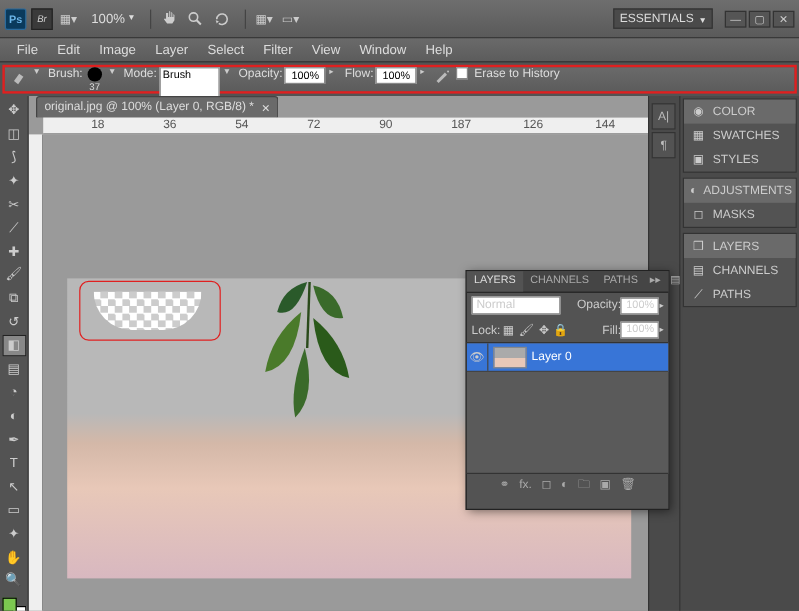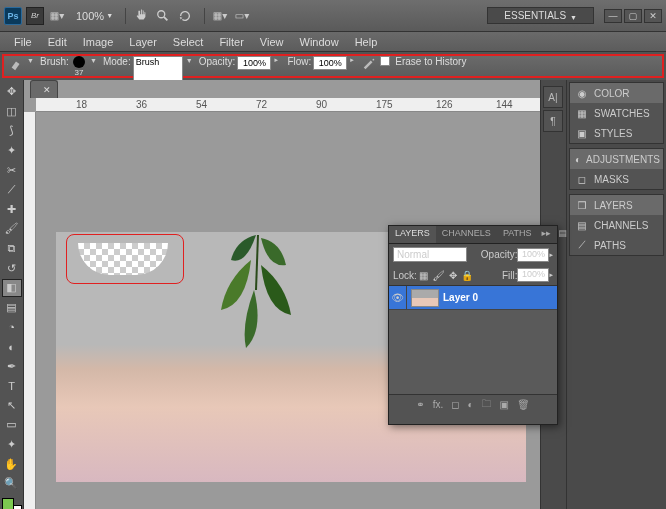--- a/index.html
+++ b/index.html
@@ -6,21 +6,21 @@
 body{width:666px;height:509px;background:#535353;overflow:hidden;position:relative;}
 .titlebar{height:32px;background:linear-gradient(#6e6e6e,#5a5a5a);display:flex;align-items:center;padding:0 4px;border-bottom:1px solid #333;}
 .titlebar .ico{width:18px;height:18px;margin-right:4px;display:flex;align-items:center;justify-content:center;}
 .ps-logo{width:18px;height:18px;background:#0a3a5c;border:1px solid #2a6a9c;border-radius:2px;color:#6bb5e8;font-weight:bold;font-size:9px;display:flex;align-items:center;justify-content:center;}
 .br-ico{width:18px;height:18px;background:#3a3a3a;border:1px solid #222;color:#ccc;font-size:8px;display:flex;align-items:center;justify-content:center;font-style:italic;}
 .zoom-dd{display:flex;align-items:center;margin:0 6px;color:#ddd;}
 .zoom-dd span{font-size:11px;}
 .title-sep{width:1px;height:16px;background:#444;margin:0 6px;}
 .title-ico{width:16px;height:16px;color:#ccc;display:flex;align-items:center;justify-content:center;}
 .title-spacer{flex:1;}
-.workspace-btn{background:#4a4a4a;border:1px solid #333;padding:2px 16px;color:#ddd;font-size:10px;display:flex;align-items:flex-end;}
+.workspace-btn{background:#4a4a4a;border:1px solid #333;padding:2px 4px;color:#ddd;font-size:10px;display:flex;align-items:flex-end;}
 .win-controls{display:flex;margin-left:8px;}
 .win-controls div{width:18px;height:14px;border:1px solid #333;background:#555;margin-left:2px;color:#ccc;font-size:9px;display:flex;align-items:center;justify-content:center;}
 .menubar{height:20px;background:linear-gradient(#6a6a6a,#5c5c5c);display:flex;align-items:center;padding:0 6px;border-bottom:1px solid #333;}
 .menubar span{color:#ddd;font-size:11px;padding:0 8px;cursor:default;}
 .optbar-wrap{border:2px solid #e02020;margin:2px;background:linear-gradient(#6a6a6a,#5c5c5c);height:24px;display:flex;align-items:flex-start;padding:0 4px;}
 .optbar-wrap .lbl{color:#ddd;font-size:10px;margin:0 2px;}
 .brush-sample{width:12px;height:12px;background:#000;border-radius:50%;margin:0 2px;}
 .num-field{width:34px;height:14px;background:#fff;border:1px solid #888;font-size:9px;text-align:center;display:inline-block;line-height:12px;}
 .dd-arrow{width:8px;height:8px;color:#ccc;font-size:7px;display:inline-flex;align-items:center;margin:0 3px;}
 .mode-select{width:50px;height:25px;background:#fff;border:1px solid #888;font-size:9px;padding:0 2px;display:inline-block;}
@@ -57,21 +57,21 @@
 .layers-tabs span.active{background:#535353;color:#ddd;}
 .layers-tabs .menu-btn{margin-left:auto;padding:2px 4px;color:#aaa;}
 .layers-opts{padding:3px 4px;display:flex;align-items:center;font-size:9px;color:#ccc;}
 .layers-opts select,.layers-opts .field{height:14px;font-size:9px;background:#fff;border:1px solid #888;}
 .blend-select{flex:1;margin-right:14px;}
 .layer-list{background:#5a5a5a;height:110px;overflow:auto;border-top:1px solid #333;border-bottom:1px solid #333;}
 .layer-row{display:flex;align-items:center;height:24px;border-bottom:1px solid #444;}
 .layer-row.sel{background:#3875d7;}
 .layer-eye{width:18px;border-right:1px solid #444;height:100%;display:flex;align-items:center;justify-content:center;color:#ccc;}
 .layer-thumb{width:28px;height:18px;margin:0 4px;border:1px solid #888;background:linear-gradient(#aaa 50%,#e8c8b8 50%);}
-.layer-name{color:#fff;font-size:10px;font-weight:bold;}
+.layer-name{color:#fff;font-size:10px;}
 .layers-footer{height:18px;display:flex;align-items:center;justify-content:center;gap:8px;color:#aaa;font-size:10px;}
 svg{width:14px;height:14px;}
 </style>
 </head>
 <body>
 
 <div class="titlebar">
   <div class="ico ps-logo">Ps</div>
   <div class="ico br-ico">Br</div>
   <div class="ico title-ico">▦▾</div>
@@ -181,29 +181,30 @@
     <div class="tool">✋</div>
     <div class="tool">🔍</div>
     <div class="fgbg">
       <div class="bg"></div>
       <div class="fg"></div>
     </div>
   </div>
 
   <div class="canvas-area">
     <div class="doc-tab">
+      <span>original.jpg @ 100% (Layer 0, RGB/8) *</span>
       <span class="close">✕</span>
     </div>
     <div class="ruler-h">
       <span style="left:40px">18</span>
       <span style="left:100px">36</span>
       <span style="left:160px">54</span>
       <span style="left:220px">72</span>
       <span style="left:280px">90</span>
-      <span style="left:340px">175</span>
+      <span style="left:340px">187</span>
       <span style="left:400px">126</span>
       <span style="left:460px">144</span>
     </div>
     <div class="ruler-v"></div>
     <div class="canvas-bg">
       <div class="image"></div>
       <div class="erased transparency-checker"></div>
       <div class="red-outline"></div>
       <svg class="leaves" viewBox="0 0 150 130">
         <path fill="#2a5a2a" d="M70 5 Q50 10 45 30 Q60 35 70 5"></path>

